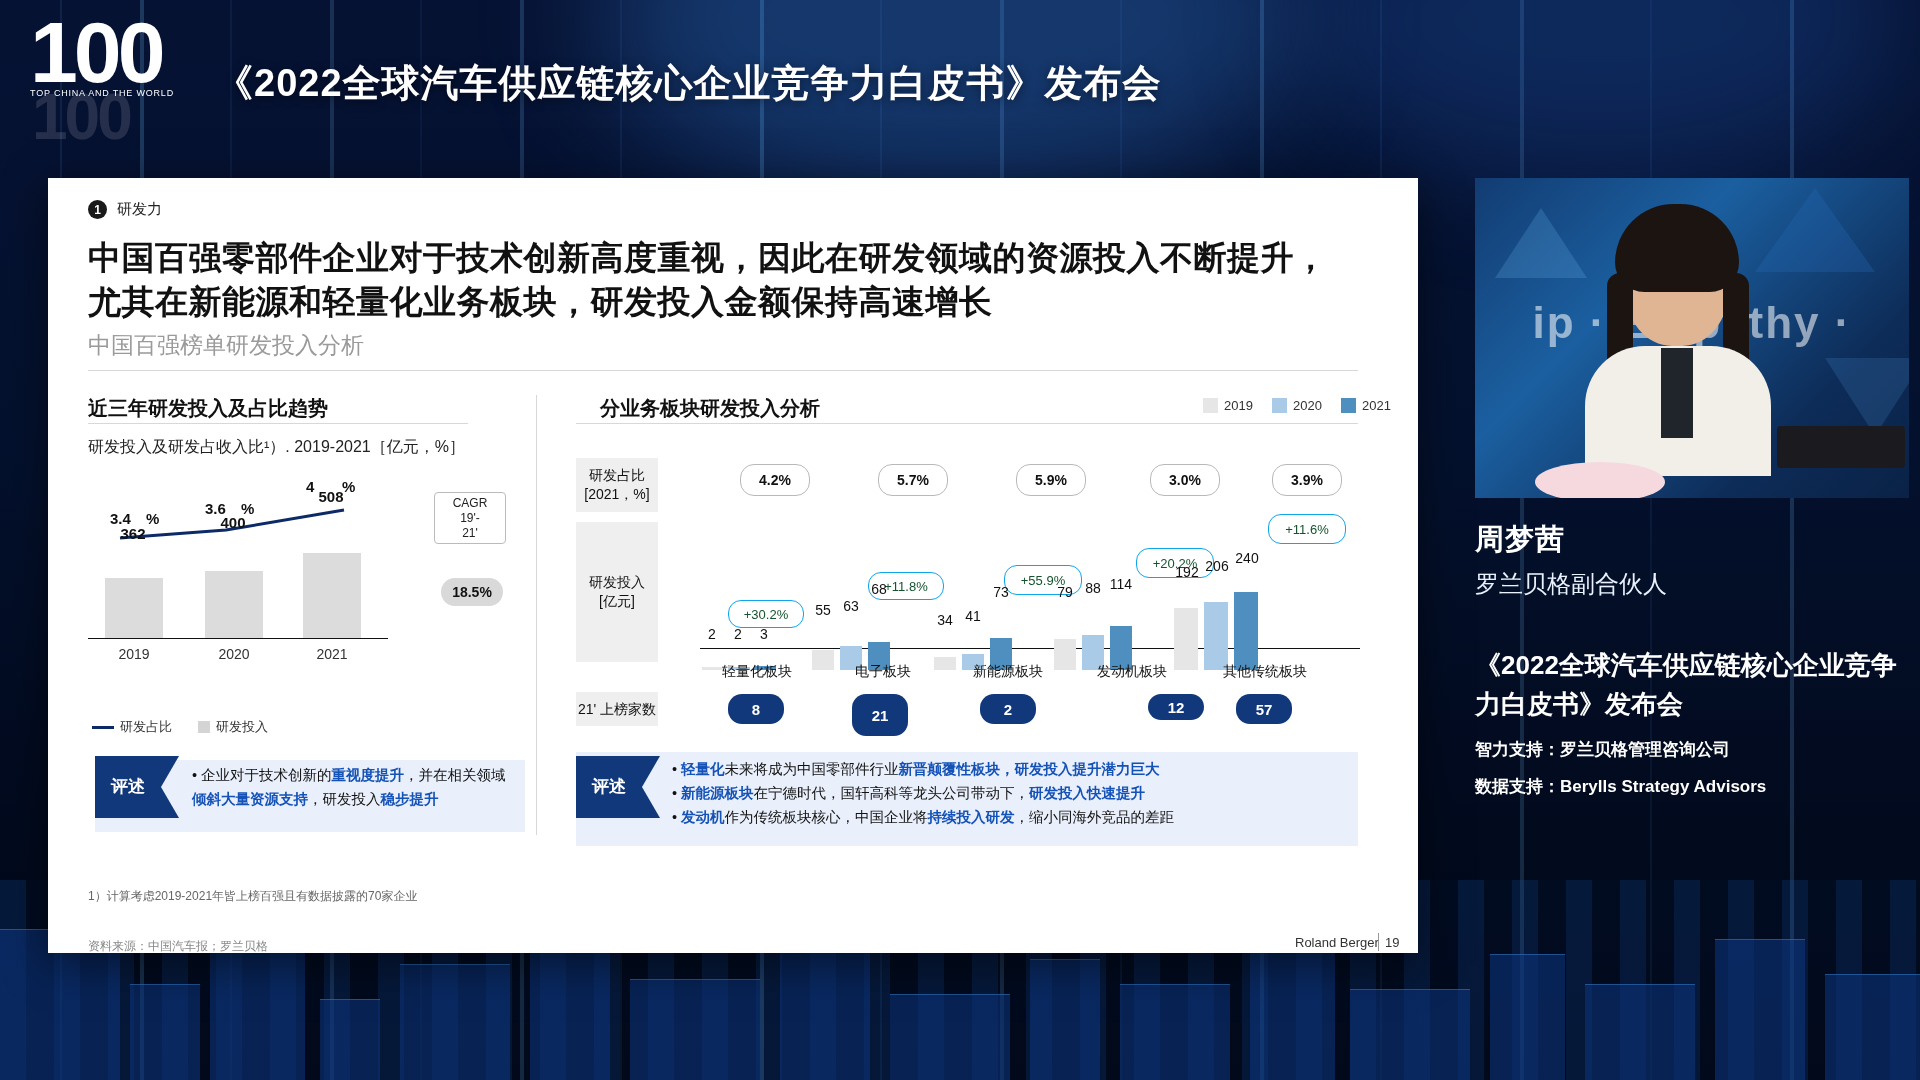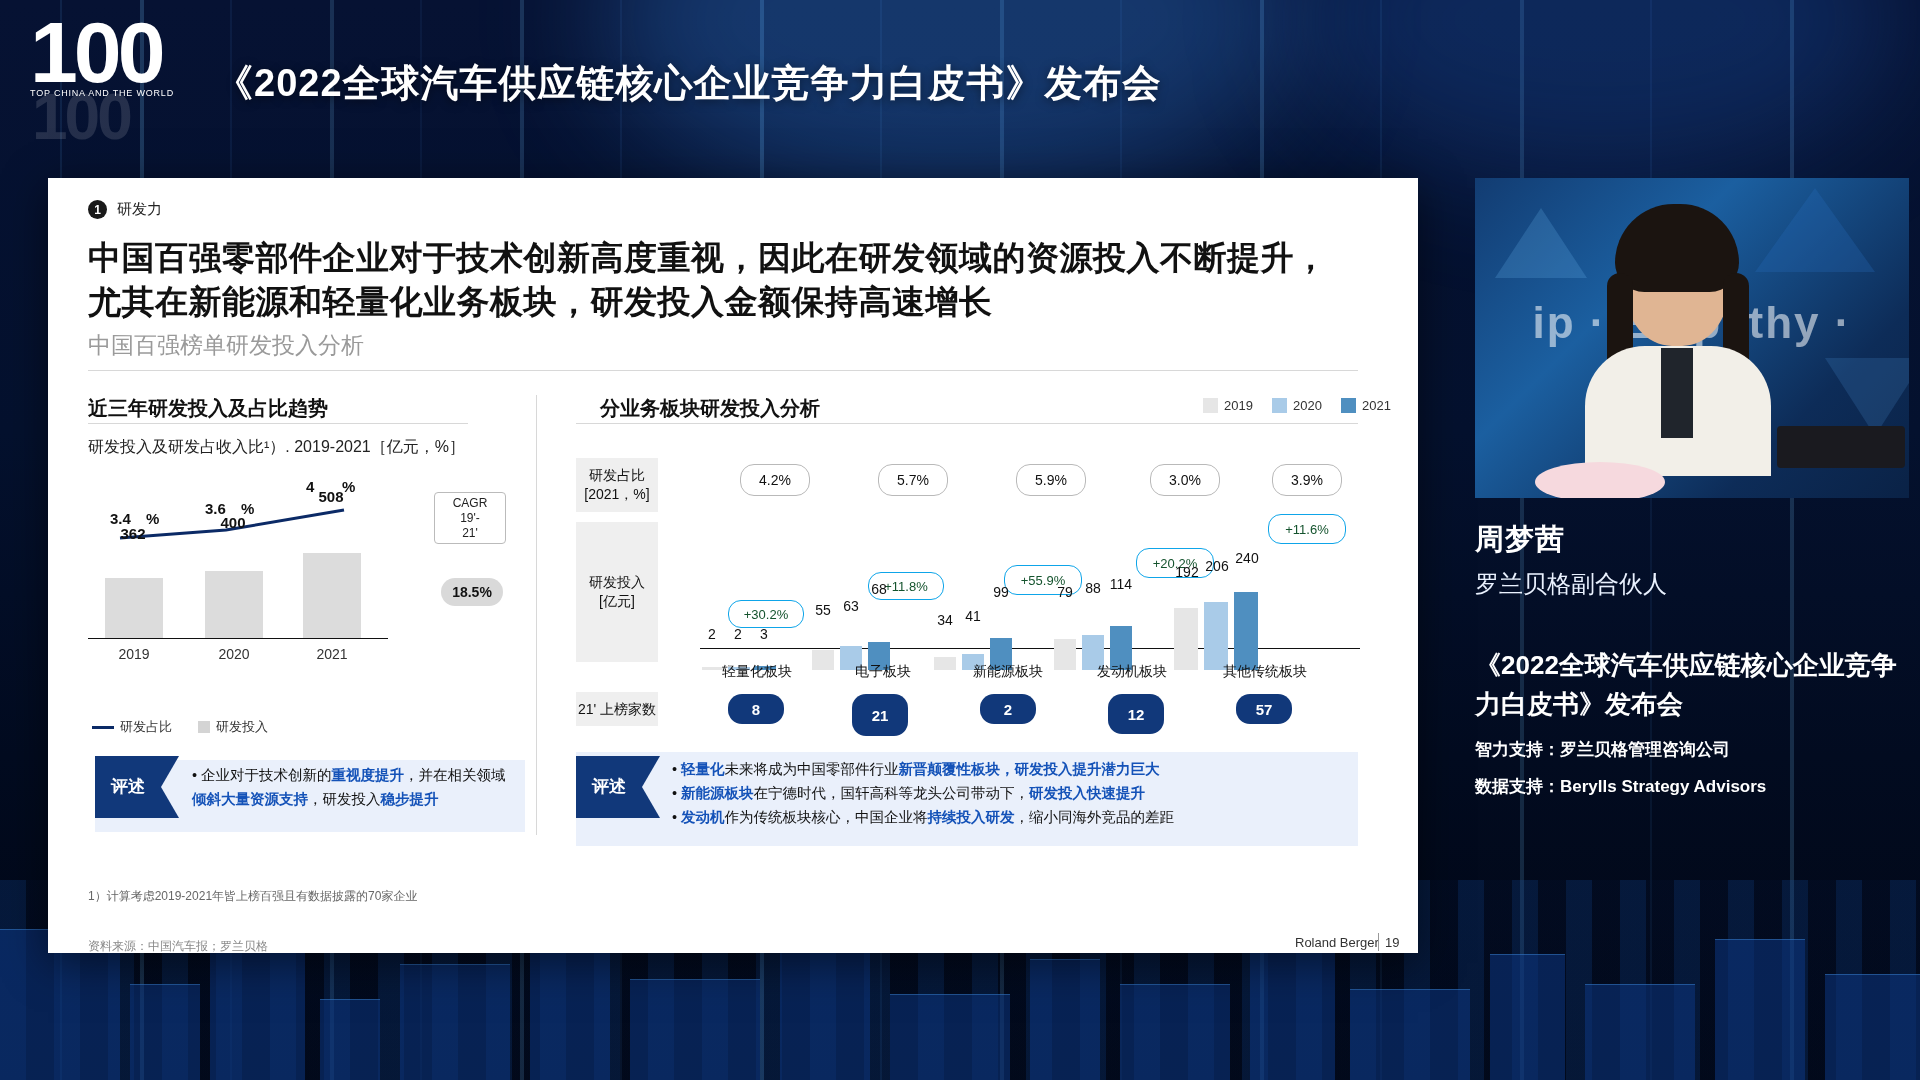--- a/index.html
+++ b/index.html
@@ -55,21 +55,21 @@
   .legend{position:absolute;font-size:13px;color:#333;display:flex;align-items:center;gap:6px;}
   .legline{width:22px;height:3px;background:#0b2a66;display:inline-block;}
   .legsq{width:12px;height:12px;background:#d4d4d4;display:inline-block;}
   
   #rightTitle{position:absolute;left:600px;top:395px;font-size:20px;font-weight:bold;color:#111;}
   .legendTop{position:absolute;top:398px;display:flex;align-items:center;gap:6px;font-size:13px;color:#333;}
   .lgsq{width:15px;height:15px;display:inline-block;}
   .rowlabel{position:absolute;background:#efefef;color:#111;font-size:14px;
       display:flex;align-items:center;justify-content:center;text-align:center;line-height:1.35;}
   .pill{position:absolute;border:1px solid #b9b9b9;border-radius:14px;background:#fff;
-      font-size:14px;color:#111;display:flex;align-items:center;justify-content:center;}
+      font-size:14px;color:#111;display:flex;align-items:center;justify-content:center;font-weight:bold;}
   .callout{position:absolute;border:1px solid #0ea5e9;border-radius:13px;background:#fff;
       font-size:13px;color:#14532d;display:flex;align-items:center;justify-content:center;}
   .bluepill{position:absolute;background:#11387a;color:#fff;border-radius:14px;
       font-size:15px;font-weight:bold;display:flex;align-items:center;justify-content:center;}
   .gbar{position:absolute;bottom:0;}
   .gval{position:absolute;font-size:14px;color:#111;text-align:center;}
   .catlbl{position:absolute;font-size:14px;color:#111;text-align:center;}
   
   .cbox{position:absolute;background:#eaf0fb;}
   .ctag{position:absolute;background:#11387a;color:#fff;font-size:17px;font-weight:bold;
@@ -254,21 +254,21 @@
 
   <div class="gval" style="left:110px;top:54px;width:26px;">55</div>
   <div class="gval" style="left:138px;top:50px;width:26px;">63</div>
   <div class="gval" style="left:166px;top:33px;width:26px;">68</div>
   <div class="gbar" style="left:112px;width:22px;height:20px;background:#e6e6e6;"></div>
   <div class="gbar" style="left:140px;width:22px;height:24px;background:#a9cbe8;"></div>
   <div class="gbar" style="left:168px;width:22px;height:28px;background:#4f8fc0;"></div>
 
   <div class="gval" style="left:232px;top:64px;width:26px;">34</div>
   <div class="gval" style="left:260px;top:60px;width:26px;">41</div>
-  <div class="gval" style="left:288px;top:36px;width:26px;">99</div>
+  <div class="gval" style="left:288px;top:36px;width:26px;">73</div>
   <div class="gbar" style="left:234px;width:22px;height:13px;background:#e6e6e6;"></div>
   <div class="gbar" style="left:262px;width:22px;height:16px;background:#a9cbe8;"></div>
   <div class="gbar" style="left:290px;width:22px;height:32px;background:#4f8fc0;"></div>
 
   <div class="gval" style="left:352px;top:36px;width:26px;">79</div>
   <div class="gval" style="left:380px;top:32px;width:26px;">88</div>
   <div class="gval" style="left:406px;top:28px;width:30px;">114</div>
   <div class="gbar" style="left:354px;width:22px;height:31px;background:#e6e6e6;"></div>
   <div class="gbar" style="left:382px;width:22px;height:35px;background:#a9cbe8;"></div>
   <div class="gbar" style="left:410px;width:22px;height:44px;background:#4f8fc0;"></div>
@@ -283,21 +283,21 @@
 
 <div class="catlbl" style="left:702px;top:663px;width:110px;z-index:5">轻量化板块</div>
 <div class="catlbl" style="left:828px;top:663px;width:110px;z-index:5">电子板块</div>
 <div class="catlbl" style="left:948px;top:663px;width:120px;z-index:5">新能源板块</div>
 <div class="catlbl" style="left:1072px;top:663px;width:120px;z-index:5">发动机板块</div>
 <div class="catlbl" style="left:1200px;top:663px;width:130px;z-index:5">其他传统板块</div>
 
 <div class="bluepill" style="left:728px;top:694px;width:56px;height:30px;z-index:5">8</div>
 <div class="bluepill" style="left:852px;top:694px;width:56px;height:42px;z-index:5">21</div>
 <div class="bluepill" style="left:980px;top:694px;width:56px;height:30px;z-index:5">2</div>
-<div class="bluepill" style="left:1108px;top:694px;width:56px;height:40px;z-index:5">12</div>
+<div class="bluepill" style="left:1148px;top:694px;width:56px;height:26px;z-index:5">12</div>
 <div class="bluepill" style="left:1236px;top:694px;width:56px;height:30px;z-index:5">57</div>
 
 <div class="cbox" style="left:95px;top:760px;width:430px;height:72px;z-index:5"></div>
 <div class="ctag" style="left:95px;top:756px;width:66px;height:62px;z-index:6">评述</div>
 <div style="position:absolute;left:161px;top:756px;width:0;height:0;border-top:31px solid #11387a;border-bottom:31px solid #11387a;border-right:18px solid transparent;z-index:6"></div>
 <div class="cbullets" style="left:192px;top:764px;width:325px;z-index:6">
   • 企业对于技术创新的<span class="bl">重视度提升</span>，并在相关领域<span class="bl">倾斜大量资源支持</span>，研发投入<span class="bl">稳步提升</span>
 </div>
 
 <div class="cbox" style="left:576px;top:752px;width:782px;height:94px;z-index:5"></div>

